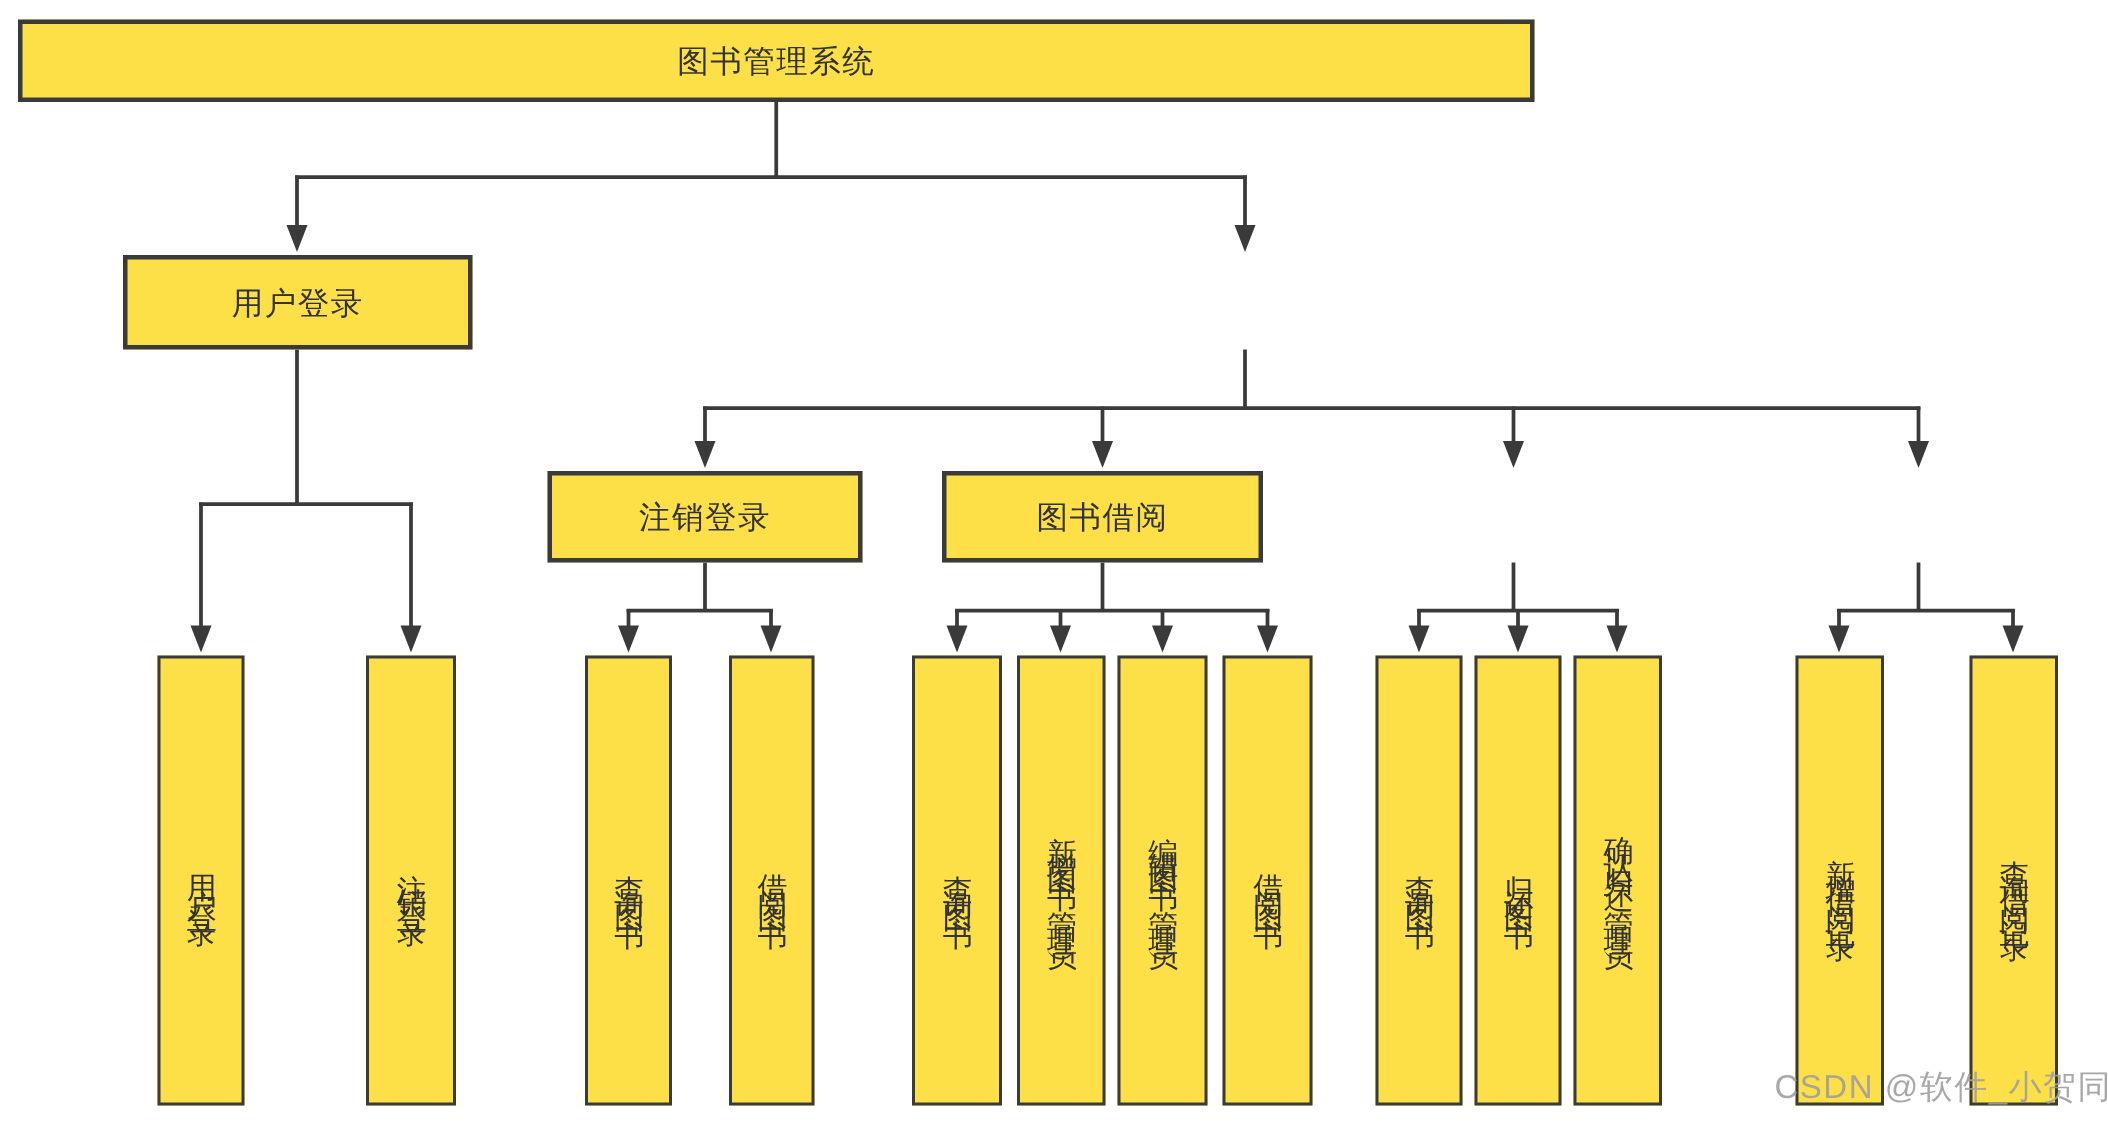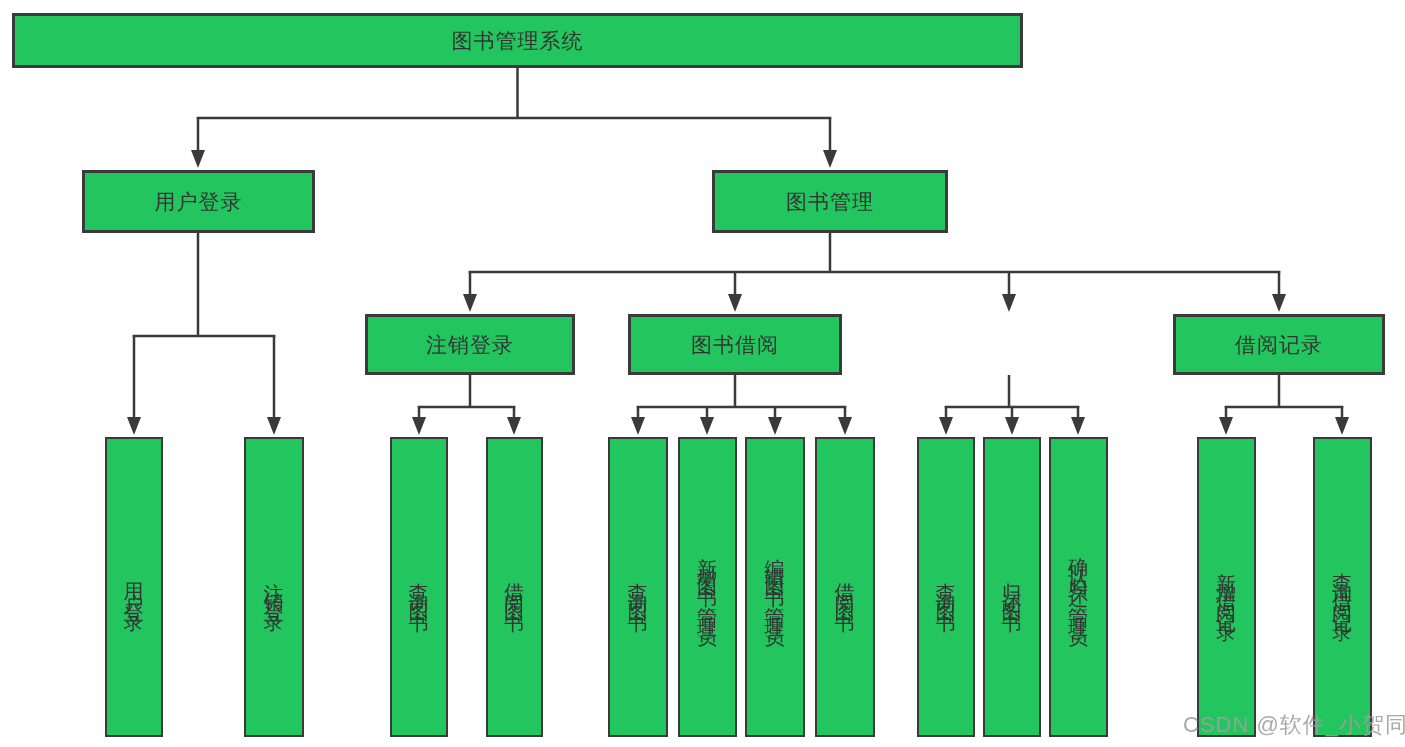--- a/index.html
+++ b/index.html
@@ -7,21 +7,21 @@
     position:relative;
     width:1405px;height:747px;
     background:#ffffff;
     font-family:"Liberation Sans","DejaVu Sans",sans-serif;
     overflow:hidden;
   }
   svg.connectors{position:absolute;left:0;top:0;z-index:1;}
   .node{
     position:absolute;
     box-sizing:border-box;
-    background:#22c55e;
+    background:#fde047;
     border:3px solid #3a3a3a;
     color:#333333;
     display:flex;
     align-items:center;
     justify-content:center;
     z-index:2;
     font-size:21px;
     letter-spacing:1px;
   }
   .leaf{
@@ -110,25 +110,23 @@
       <polygon points="1005,417 1019,417 1012,435"></polygon>
       <polygon points="1071,417 1085,417 1078,435"></polygon>
       <polygon points="1219,417 1233,417 1226,435"></polygon>
       <polygon points="1335,417 1349,417 1342,435"></polygon>
     </g>
   </svg>
 
   <div class="node" style="left:12px;top:13px;width:1011px;height:55px;">图书管理系统</div>
 
   <div class="node" style="left:82px;top:170px;width:233px;height:63px;">用户登录</div>
-  <div class="node" style="left:712px;top:170px;width:236px;height:63px;">图书管理</div>
 
   <div class="node" style="left:365px;top:314px;width:210px;height:61px;">注销登录</div>
   <div class="node" style="left:628px;top:314px;width:214px;height:61px;">图书借阅</div>
-  <div class="node" style="left:1173px;top:314px;width:212px;height:61px;">借阅记录</div>
 
   <div class="node leaf" style="left:105px;top:437px;width:58px;height:300px;">用户登录</div>
   <div class="node leaf" style="left:244px;top:437px;width:60px;height:300px;">注销登录</div>
 
   <div class="node leaf" style="left:390px;top:437px;width:58px;height:300px;">查询图书</div>
   <div class="node leaf" style="left:486px;top:437px;width:57px;height:300px;">借阅图书</div>
 
   <div class="node leaf" style="left:608px;top:437px;width:60px;height:300px;">查询图书</div>
   <div class="node leaf" style="left:678px;top:437px;width:59px;height:300px;">新增图书（管理员）</div>
   <div class="node leaf" style="left:745px;top:437px;width:60px;height:300px;">编辑图书（管理员）</div>

